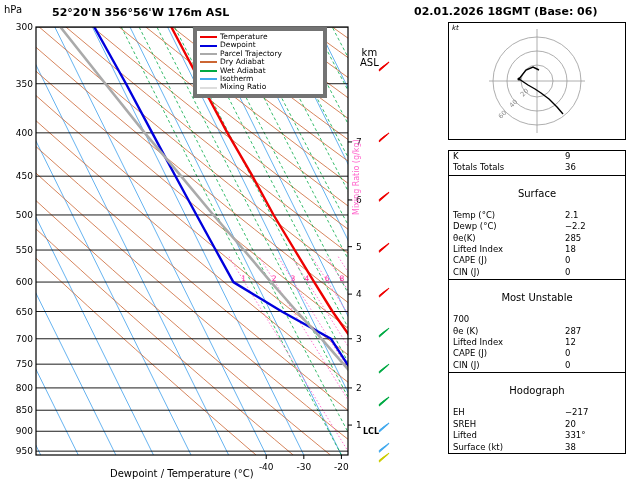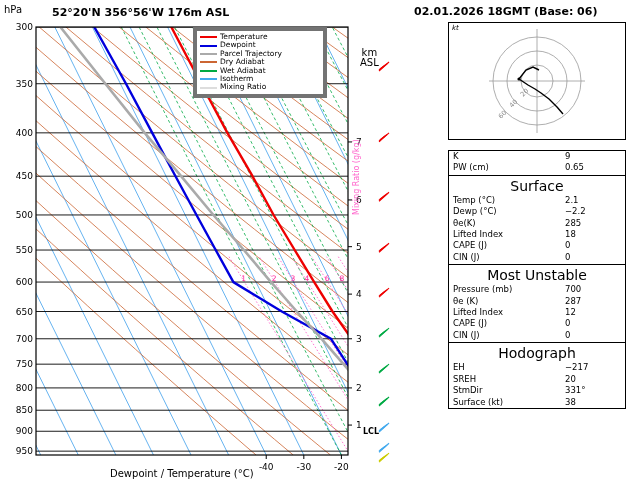--- a/index.html
+++ b/index.html
@@ -29,21 +29,21 @@
 
   
   #rightcol{position:absolute;left:400px;top:0;width:229px;height:486px;}
   .rtitle{position:absolute;left:14px;top:5px;font-size:11px;color:#000;font-weight:bold;white-space:nowrap;}
 
   .hodo-box{position:absolute;left:48px;top:22px;width:176px;height:116px;border:1px solid #000;background:#fff;}
   .kt{position:absolute;left:3px;top:1px;font-size:7px;color:#000;font-style:italic;}
 
   .tbl{position:absolute;left:48px;top:150px;width:176px;border:1px solid #000;background:#fff;
        font-size:8.5px;color:#000;}
-  .tbl .sec{text-align:center;padding:1px 0;font-size:14px;}
+  .tbl .sec{text-align:center;padding:11px 0;font-size:10px;}
   .tbl .r{display:flex;padding:0 4px;line-height:11.4px;}
   .tbl .r .k{flex:1;white-space:nowrap;}
   .tbl .r .v{width:56px;text-align:left;white-space:nowrap;}
   .hr{height:1px;background:#000;margin:1px 0;}
 
   .credit{position:absolute;left:452px;top:468px;font-size:9.5px;color:#000;font-weight:bold;}
   .mixlab{
     position:absolute;left:352px;top:215px;font-size:8px;color:#ff66cc;
     transform:rotate(-90deg);transform-origin:left top;white-space:nowrap;
   }
@@ -285,22 +285,22 @@
           <circle cx="70" cy="56" r="1.6" fill="#000"></circle>
         </svg>
     </div>
 
     <div class="tbl">
       <div class="r">
           <span class="k">K</span>
           <span class="v">9</span>
         </div>
       <div class="r">
-          <span class="k">PW (cm)</span>
-          <span class="v">0.65</span>
+          <span class="k">Totals Totals</span>
+          <span class="v">36</span>
         </div>
       <div class="hr"></div>
       <div class="sec">Surface</div>
       <div class="r">
           <span class="k">Temp (°C)</span>
           <span class="v">2.1</span>
         </div>
       <div class="r">
           <span class="k">Dewp (°C)</span>
           <span class="v">−2.2</span>
@@ -317,21 +317,20 @@
           <span class="k">CAPE (J)</span>
           <span class="v">0</span>
         </div>
       <div class="r">
           <span class="k">CIN (J)</span>
           <span class="v">0</span>
         </div>
       <div class="hr"></div>
       <div class="sec">Most Unstable</div>
       <div class="r">
-          <span class="k">Pressure (mb)</span>
           <span class="v">700</span>
         </div>
       <div class="r">
           <span class="k">θe (K)</span>
           <span class="v">287</span>
         </div>
       <div class="r">
           <span class="k">Lifted Index</span>
           <span class="v">12</span>
         </div>
@@ -347,21 +346,21 @@
       <div class="sec">Hodograph</div>
       <div class="r">
           <span class="k">EH</span>
           <span class="v">−217</span>
         </div>
       <div class="r">
           <span class="k">SREH</span>
           <span class="v">20</span>
         </div>
       <div class="r">
-          <span class="k">StmDir</span>
+          <span class="k">Lifted</span>
           <span class="v">331°</span>
         </div>
       <div class="r">
           <span class="k">Surface (kt)</span>
           <span class="v">38</span>
         </div>
     </div>
   </div>
 
 </div>

